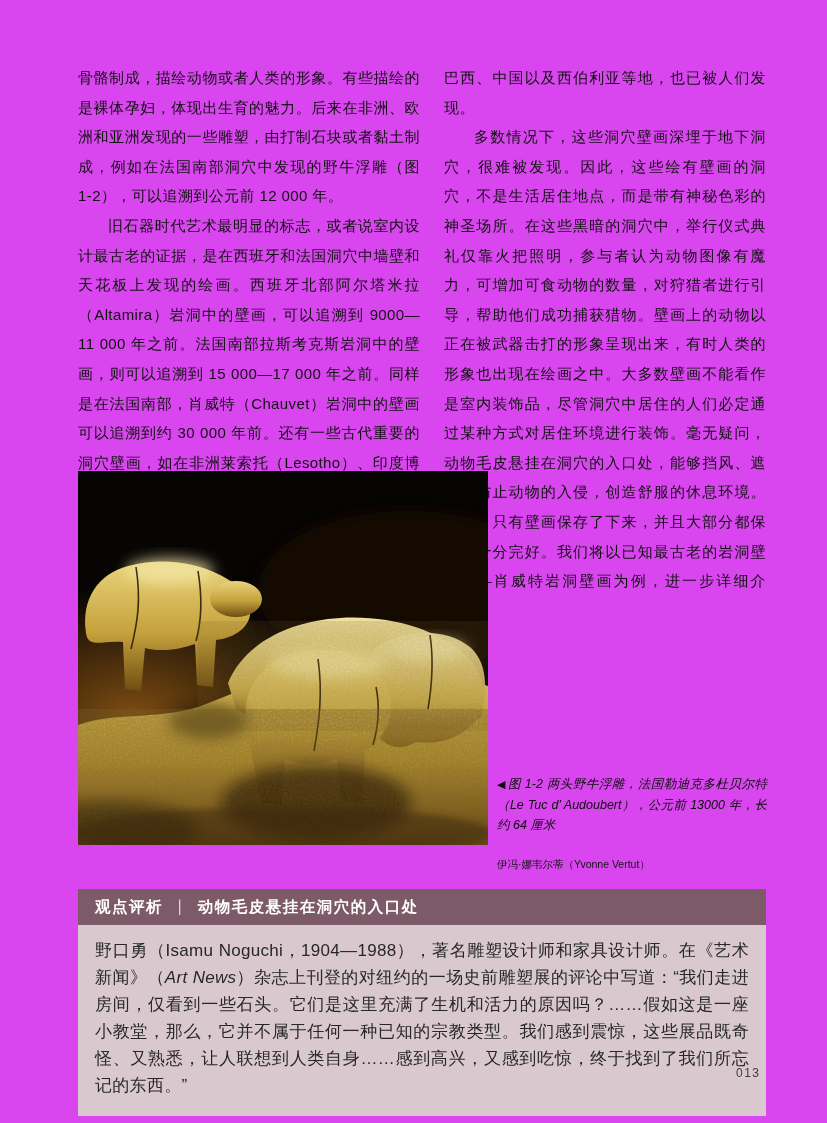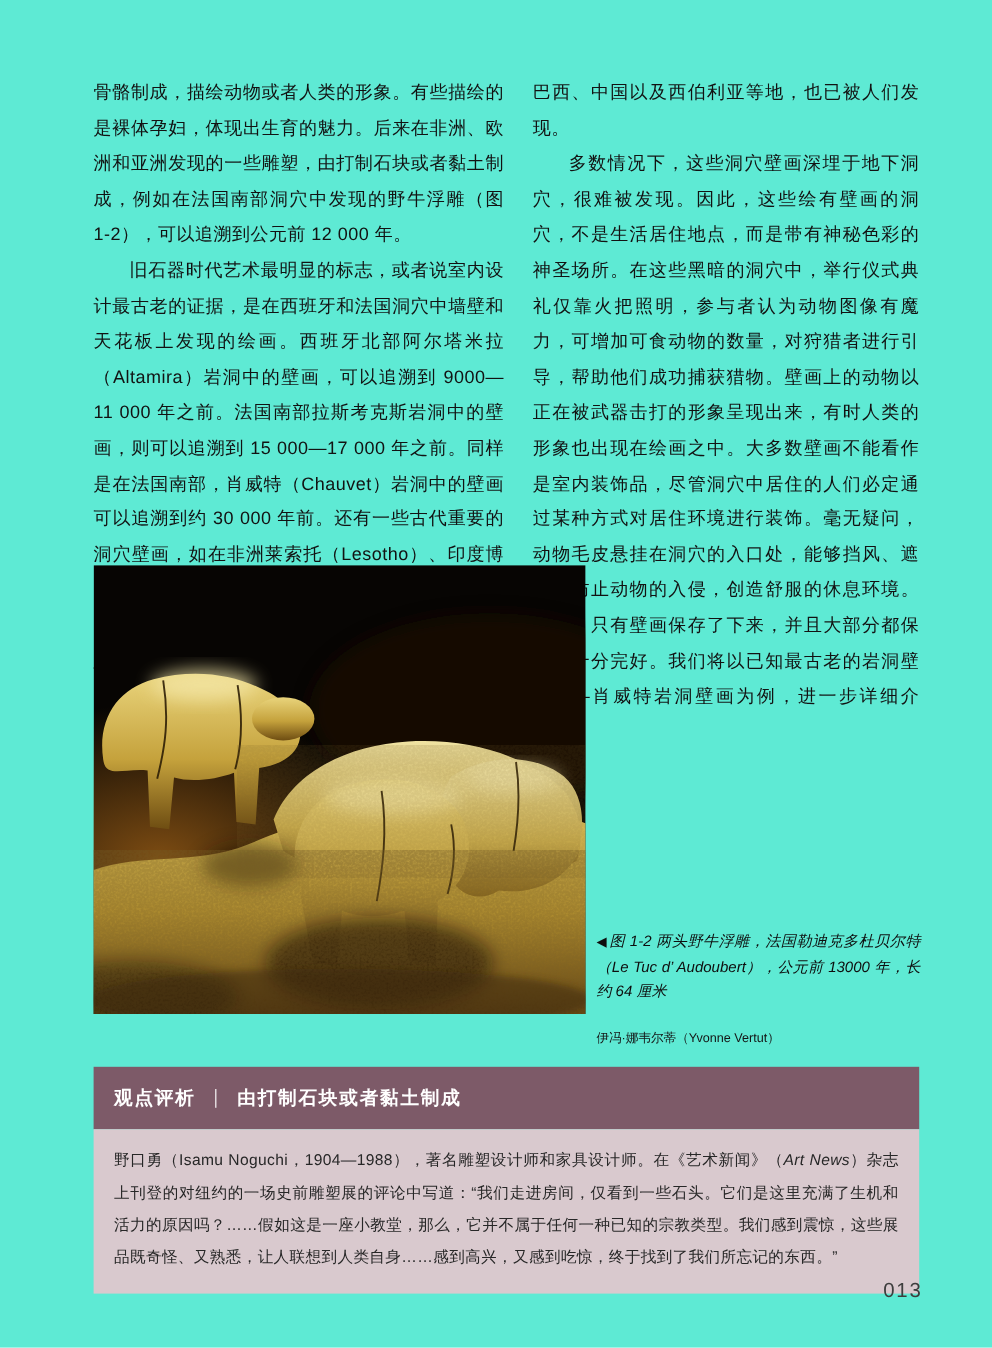--- a/index.html
+++ b/index.html
@@ -1,21 +1,21 @@
 <!DOCTYPE html>
 <html><head>
 <meta charset="utf-8">
 <style>
   html,body{margin:0;padding:0;}
   body{
     width:827px;height:1123px;position:relative;background:#ffffff;
     font-family:"Liberation Sans","DejaVu Sans",sans-serif;
     -webkit-font-smoothing:antialiased;
   }
-  .page{position:absolute;inset:0;background:#5eead4;overflow:hidden;}
+  .page{position:absolute;inset:0;background:#d946ef;overflow:hidden;}
 
   
   .columns{position:absolute;left:78px;top:63px;width:688px;display:flex;gap:24px;}
   .col{font-size:15px;line-height:29.6px;color:#121212;text-align:justify;letter-spacing:.4px;}
   .col-left{width:342px;}
   .col-right{width:322px;}
   .col p{margin:0;}
   .col p.indent{text-indent:2em;}
 
   
@@ -24,34 +24,34 @@
 
   
   .caption{position:absolute;left:497px;top:774px;width:270px;color:#0e0e0e;}
   .caption-main{font-size:12.5px;line-height:20.5px;text-align:justify;font-style:italic;}
   .caption-marker{font-size:11px;margin-right:2px;}
   .caption-credit{font-size:10.5px;line-height:15px;margin-top:21px;color:#141414;}
 
   
   .insight-box{position:absolute;left:78px;top:889px;width:688px;}
   .insight-header{
-    background:#7d5a68;color:#ffffff;height:52px;box-sizing:border-box;
+    background:#7d5a68;color:#ffffff;height:36px;box-sizing:border-box;
     display:flex;align-items:center;padding:0 17px;
     font-size:15.5px;font-weight:bold;letter-spacing:1.5px;
   }
   .insight-sep{margin:0 9px;font-weight:normal;opacity:.95;transform:translateY(-1px);}
   .insight-body{
     background:#d9c9ce;box-sizing:border-box;
     padding:12px 17px 17px 17px;
-    font-size:13px;line-height:27px;color:#272727;text-align:justify;letter-spacing:.3px;
+    font-size:17px;line-height:27px;color:#272727;text-align:justify;letter-spacing:.3px;
   }
   .italic{font-style:italic;}
 
   
-  .page-num{position:absolute;left:736px;top:1066px;font-size:17px;letter-spacing:1.5px;color:#3d3d3d;}
+  .page-num{position:absolute;left:736px;top:1066px;font-size:12px;letter-spacing:1.5px;color:#3d3d3d;}
 </style>
 </head>
 <body>
 
 <div class="page">
 
   <div class="columns">
     <div class="col col-left">
       <p>骨骼制成，描绘动物或者人类的形象。有些描绘的是裸体孕妇，体现出生育的魅力。后来在非洲、欧洲和亚洲发现的一些雕塑，由打制石块或者黏土制成，例如在法国南部洞穴中发现的野牛浮雕（图 1-2），可以追溯到公元前 12 000 年。</p>
       <p class="indent">旧石器时代艺术最明显的标志，或者说室内设计最古老的证据，是在西班牙和法国洞穴中墙壁和天花板上发现的绘画。西班牙北部阿尔塔米拉（Altamira）岩洞中的壁画，可以追溯到 9000—11 000 年之前。法国南部拉斯考克斯岩洞中的壁画，则可以追溯到 15 000—17 000 年之前。同样是在法国南部，肖威特（Chauvet）岩洞中的壁画可以追溯到约 30 000 年前。还有一些古代重要的洞穴壁画，如在非洲莱索托（Lesotho）、印度博帕尔（Bhopal）、澳大利亚瓦勒迈国家公园（Wollemi National Park）、阿尔及利亚、阿根廷、</p>
@@ -135,21 +135,21 @@
     <div class="caption-main">
       <span class="caption-marker">◀</span><span>图 1-2 两头野牛浮雕，法国勒迪克多杜贝尔特（Le Tuc d’ Audoubert），公元前 13000 年，长约 64 厘米</span>
     </div>
     <div class="caption-credit">伊冯·娜韦尔蒂（Yvonne Vertut）</div>
   </div>
 
   <div class="insight-box">
     <div class="insight-header">
       <span>观点评析</span>
       <span class="insight-sep">｜</span>
-      <span>由打制石块或者黏土制成</span>
+      <span>动物毛皮悬挂在洞穴的入口处</span>
     </div>
     <div class="insight-body">
       <span>野口勇（Isamu Noguchi，1904—1988），著名雕塑设计师和家具设计师。在《艺术新闻》（</span><span class="italic">Art News</span><span>）杂志上刊登的对纽约的一场史前雕塑展的评论中写道：“我们走进房间，仅看到一些石头。它们是这里充满了生机和活力的原因吗？……假如这是一座小教堂，那么，它并不属于任何一种已知的宗教类型。我们感到震惊，这些展品既奇怪、又熟悉，让人联想到人类自身……感到高兴，又感到吃惊，终于找到了我们所忘记的东西。”</span>
     </div>
   </div>
 
   <div class="page-num">013</div>
 
 </div>
 

